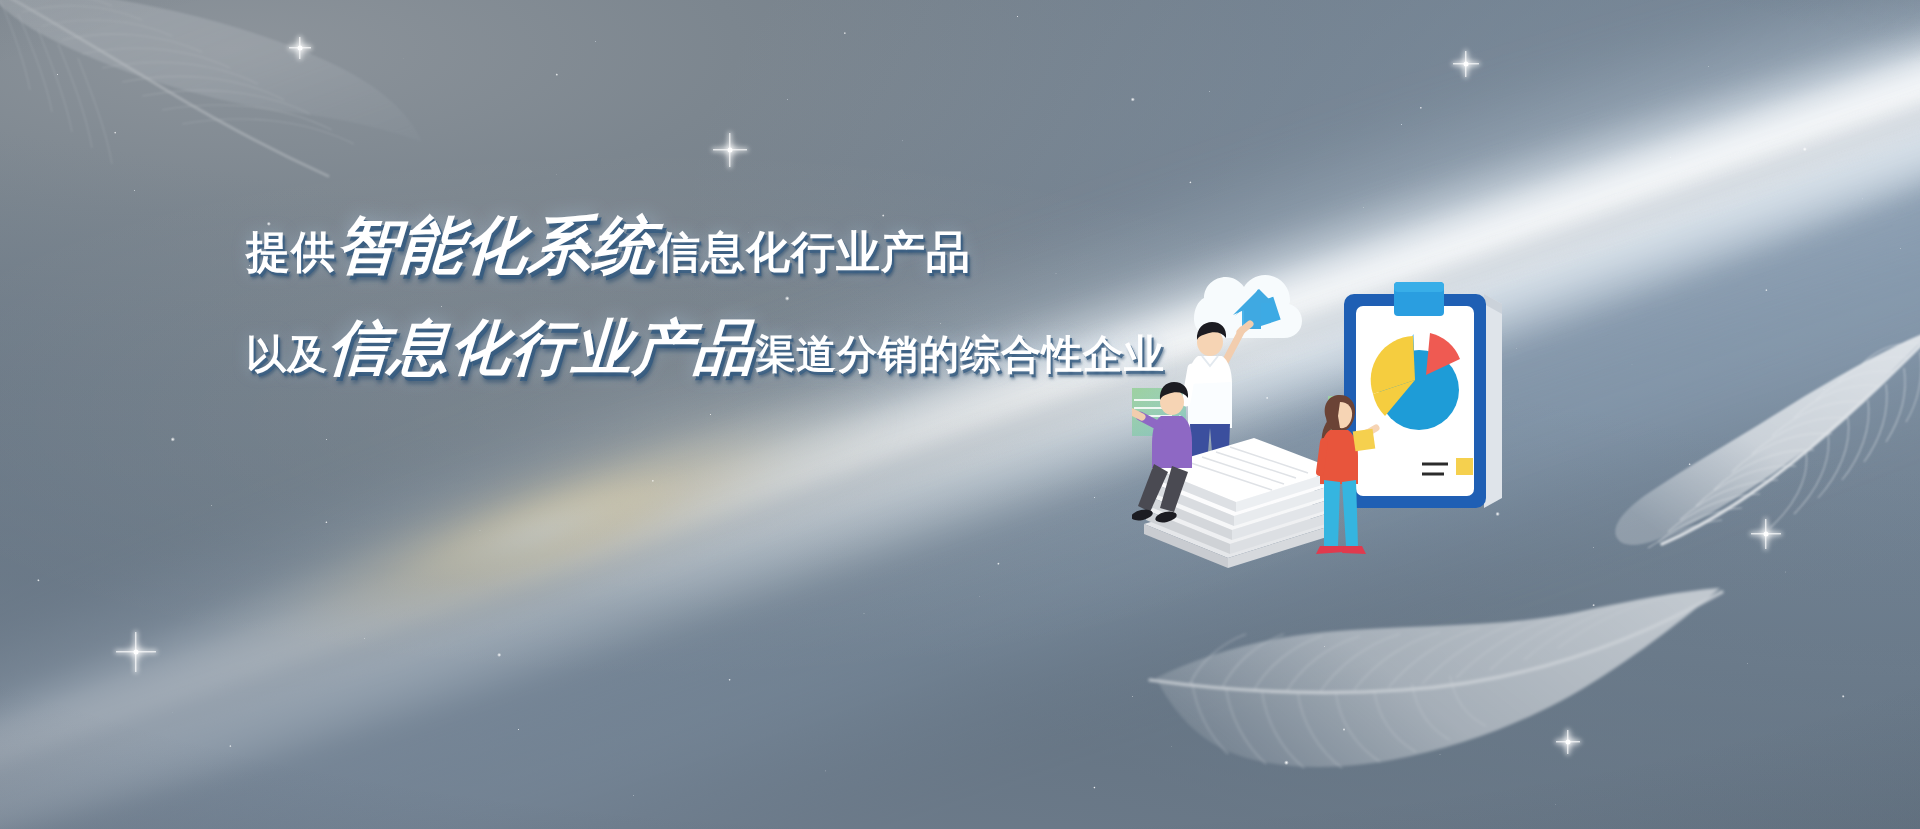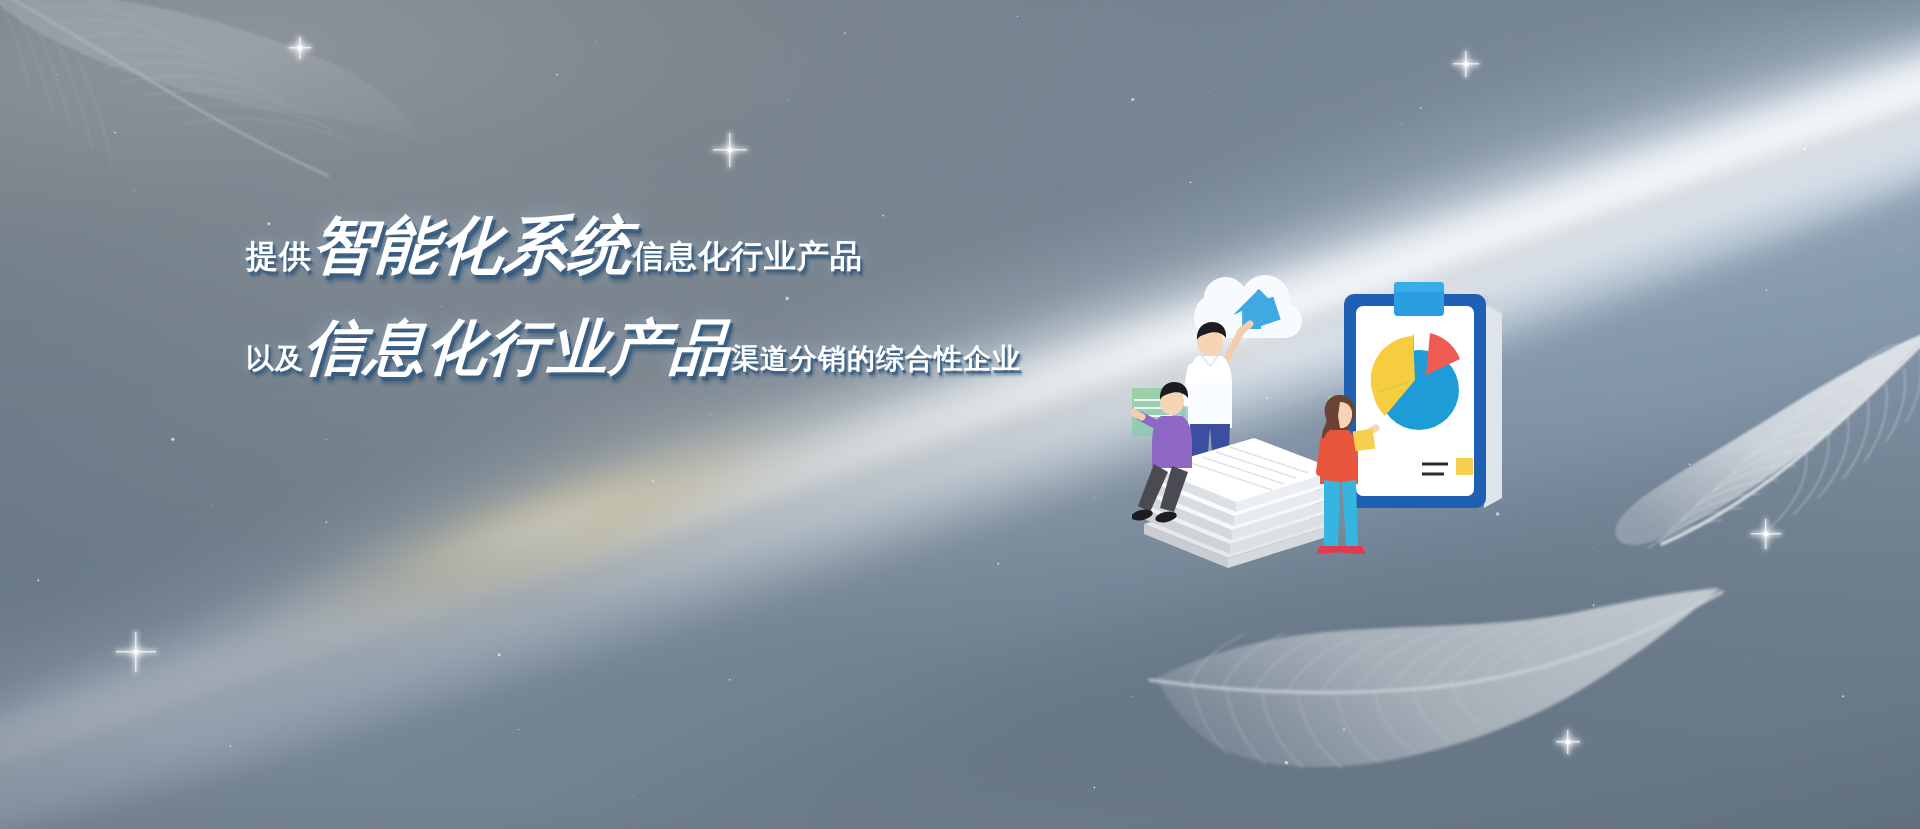--- a/index.html
+++ b/index.html
@@ -278,37 +278,37 @@
     display:inline-block;
     vertical-align:baseline;
     font-family:"DejaVu Sans","Liberation Sans",sans-serif;
     color:#ffffff;
     text-shadow:
        2px 3px 0 rgba(54,92,130,.80),
        3px 5px 3px rgba(40,72,106,.55),
        0 0 16px rgba(180,210,240,.40);
   }
   .t-sm{
-    font-size:32px;
+    font-size:44px;
     font-weight:700;
     letter-spacing:1px;
   }
   .t-lg{
     font-size:63px;
     font-weight:700;
     letter-spacing:1px;
     font-style:italic;
     transform:skewX(-3deg);
     text-shadow:
        3px 4px 0 rgba(52,90,128,.85),
        4px 7px 4px rgba(38,70,104,.58),
        0 0 20px rgba(190,218,246,.45);
   }
   .line2 .t-lg{ font-size:60px; }
-  .line2 .t-sm{ font-size:28px; }
+  .line2 .t-sm{ font-size:40px; }
 
   
   .illo{
     position:absolute;
     left:1132px; top:268px;
     width:390px; height:320px;
     z-index:30;
   }
   .illo svg{ display:block; }
 

